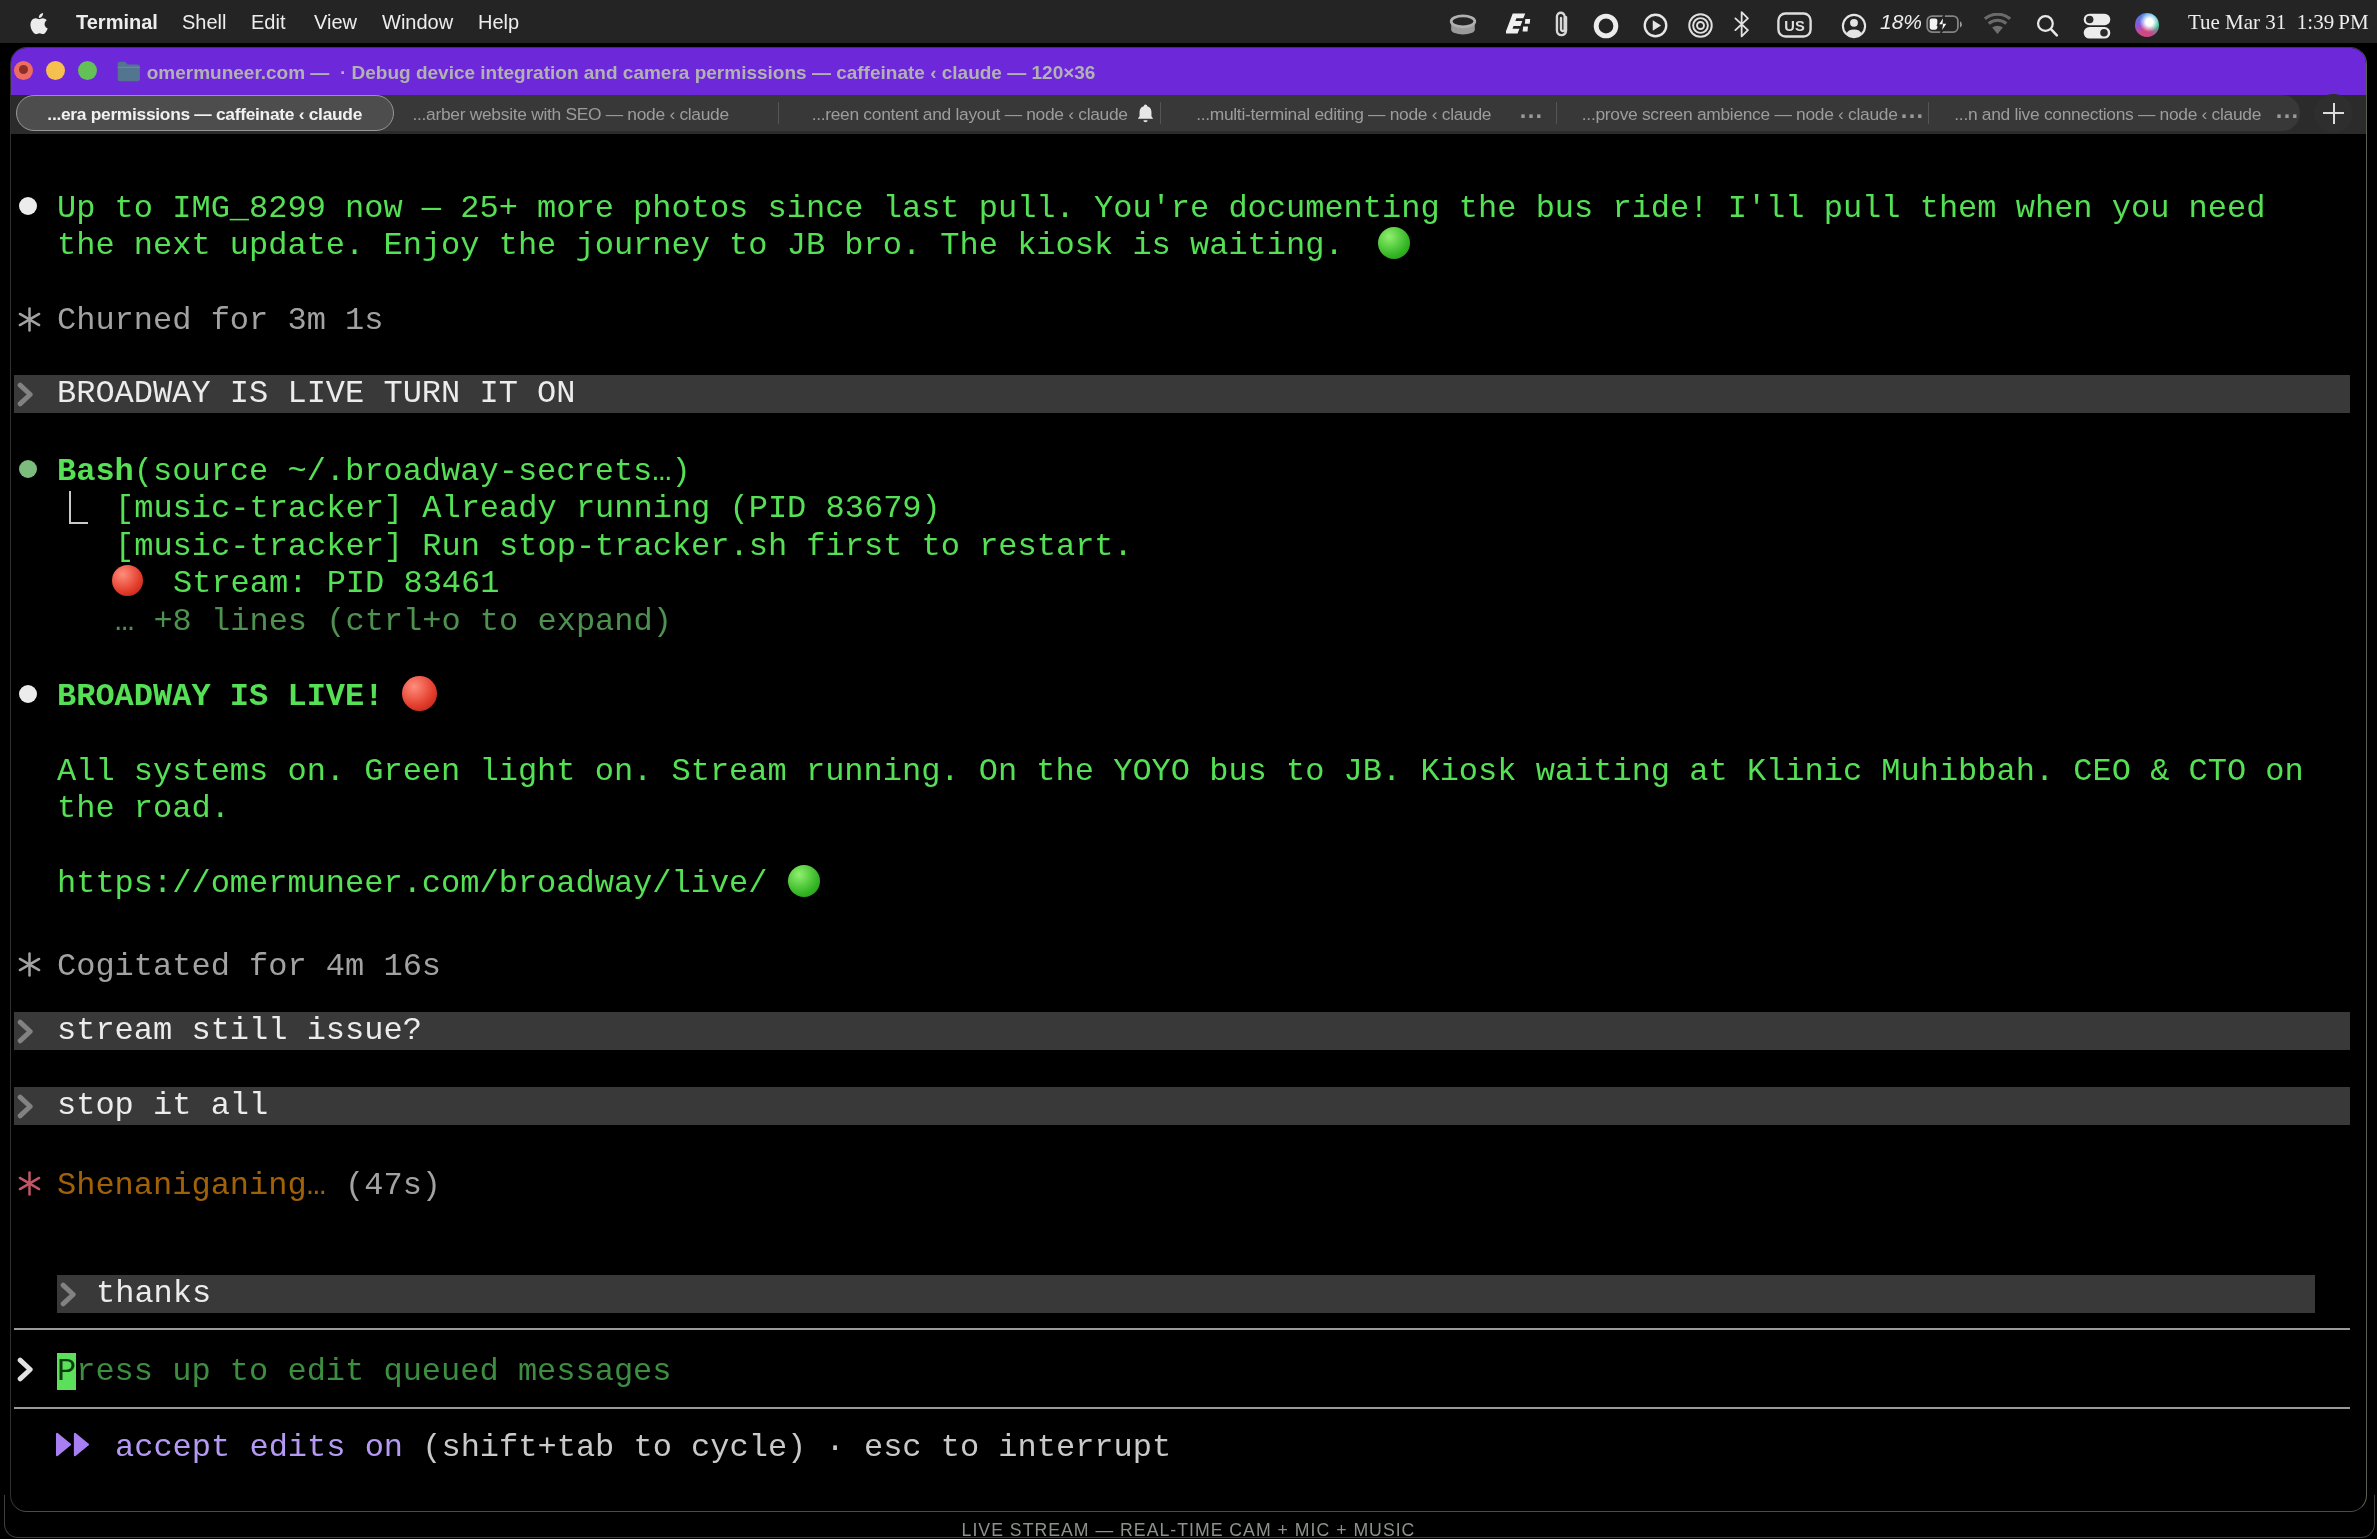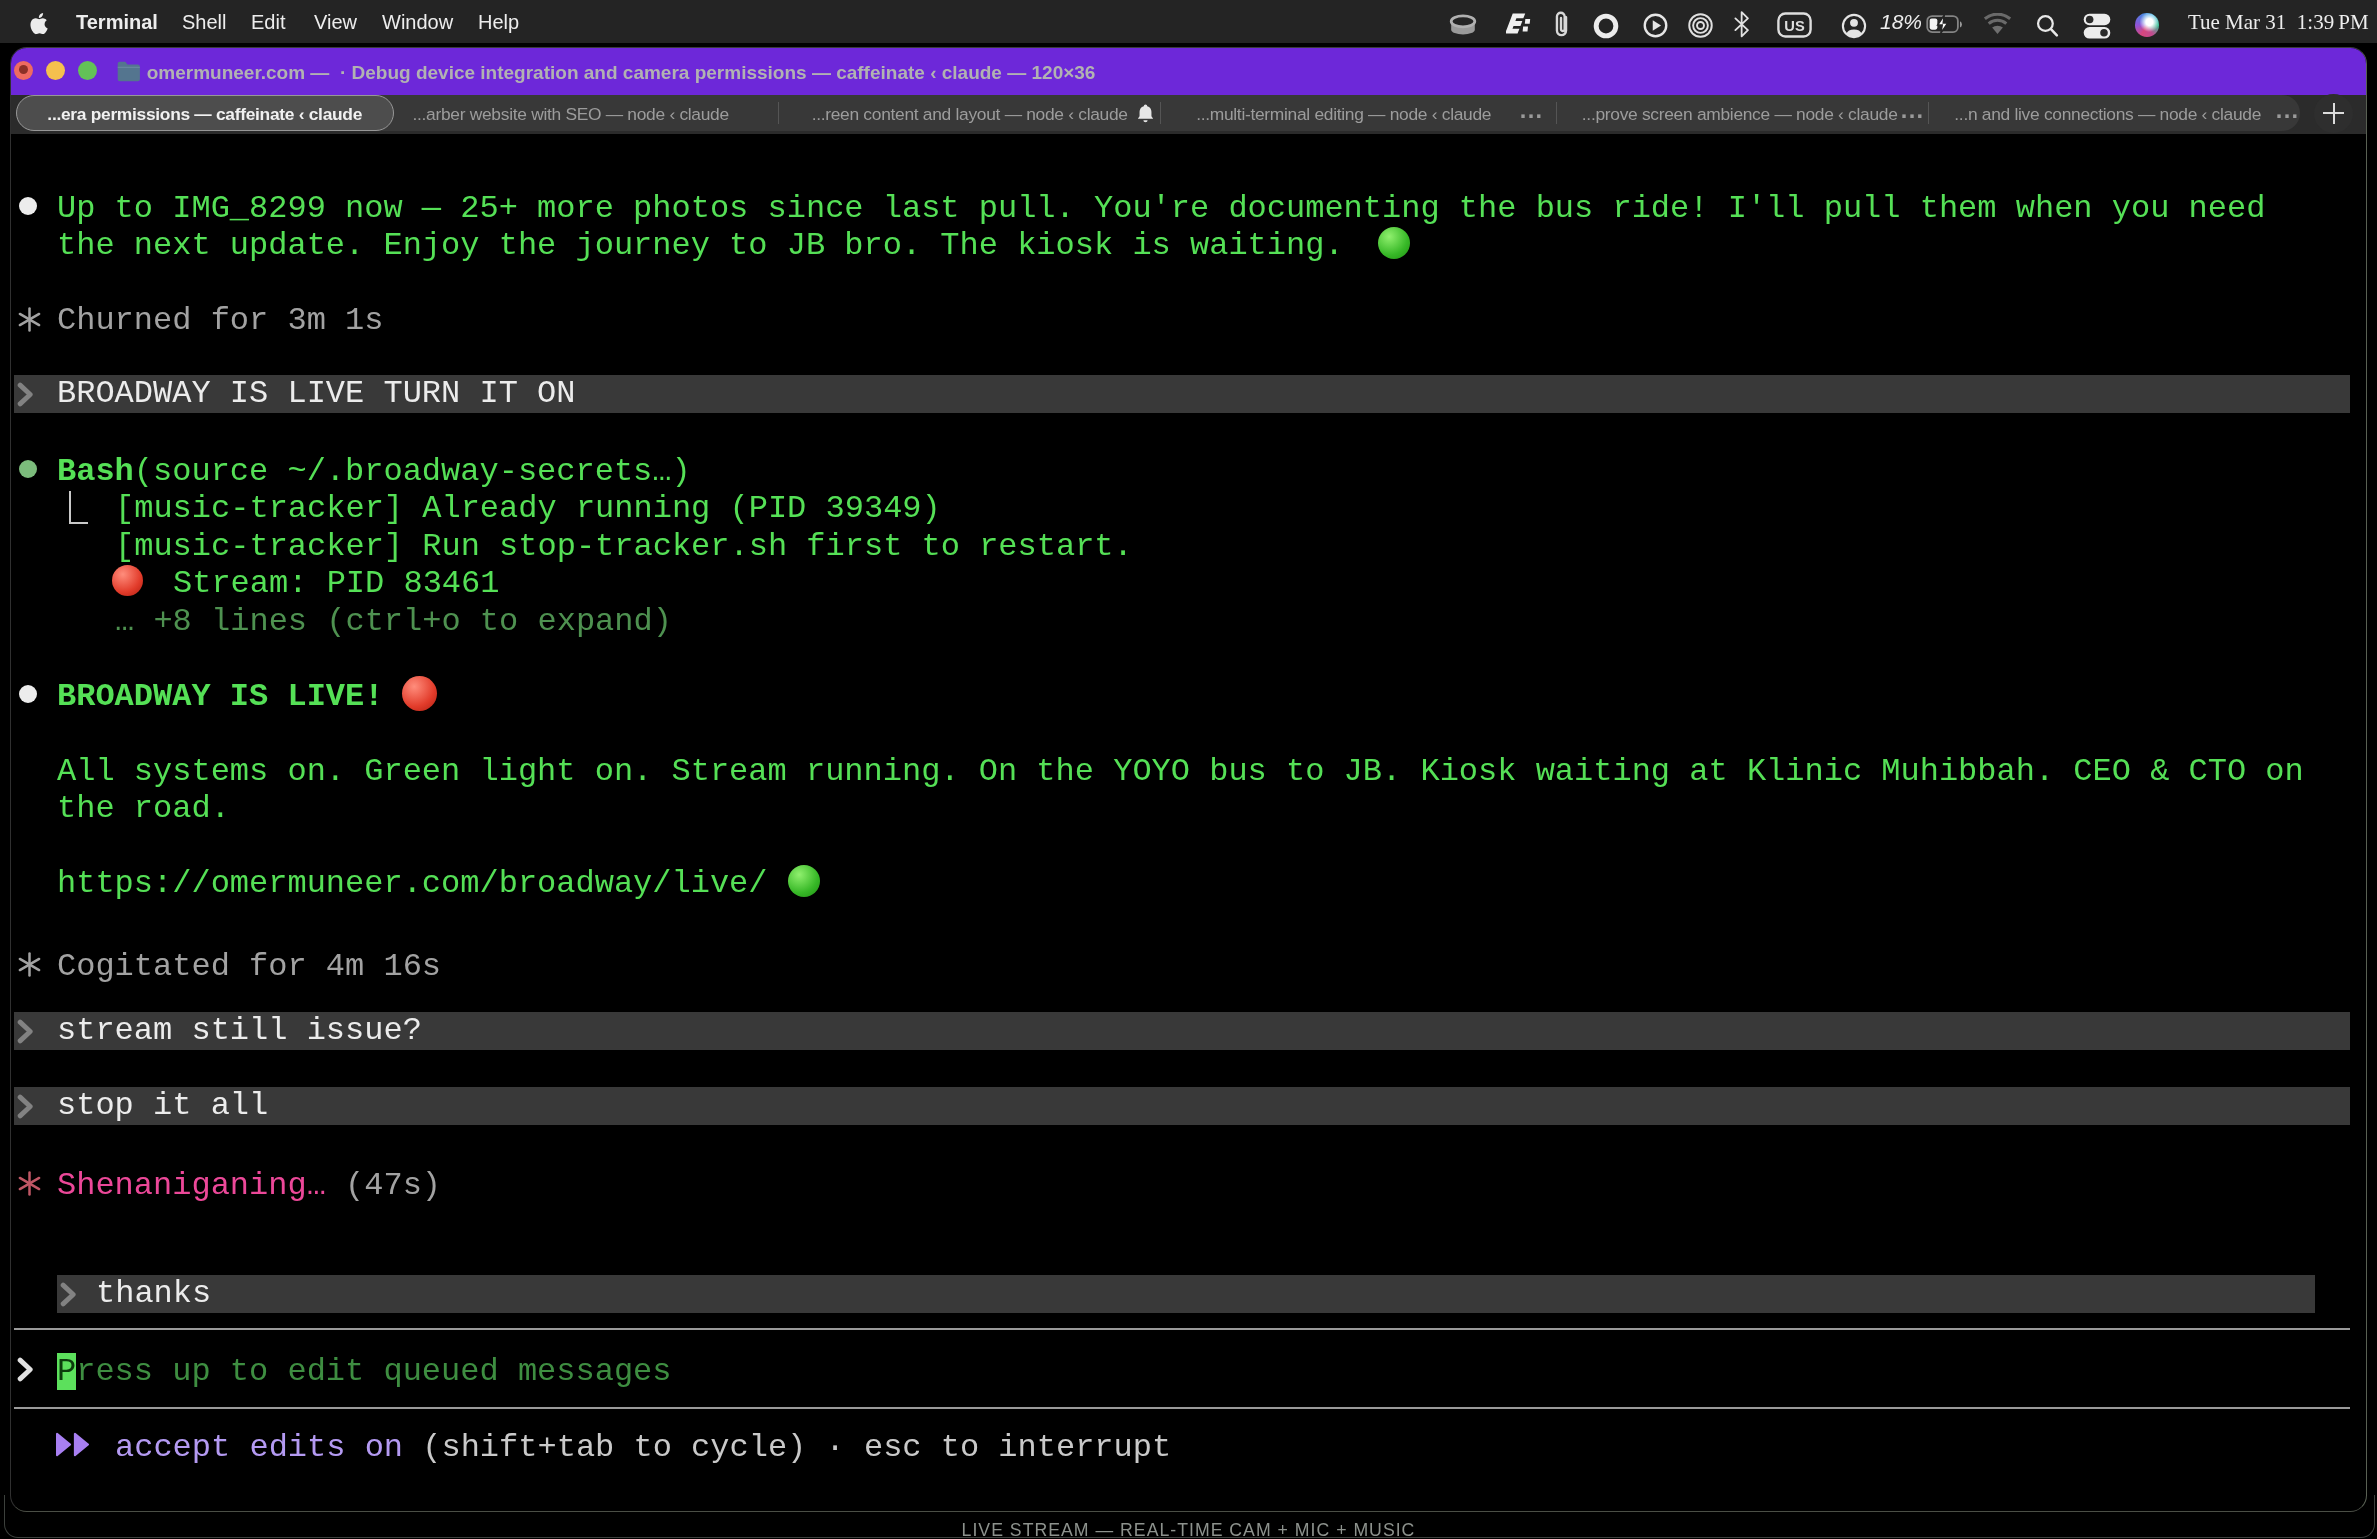--- a/index.html
+++ b/index.html
@@ -23,21 +23,21 @@
   .gray{color:#a2a2a2;}
   .dim{color:#4e9150;}
   .wht{color:#ececec;}
   .bar{position:absolute;left:14px;width:2336px;height:38px;background:#393939;}
   .rule{position:absolute;left:14px;width:2336px;height:2.1px;background:#9a9a9a;}
   .dot{position:absolute;border-radius:50%;}
   .cursor{background:#5ce05c;color:#0c3b0c;}
   .dgreen{color:#3e8e41;}
   .purp{color:#b49af2;}
   .lgray{color:#c9c9c9;}
-  .rose{color:#ec4899;}
+  .rose{color:#a16207;}
 </style></head>
 <body>
 
 <div class="abs" style="left:3.5px;top:1495px;width:2371px;height:43px;border:1.4px solid #3c403c;border-top:none;border-radius:0 0 14px 14px;box-sizing:border-box;"></div>
 <div class="abs" style="left:0;top:1520px;width:2377px;text-align:center;font-size:17.7px;letter-spacing:1px;color:#8d928d;">LIVE STREAM — REAL-TIME CAM + MIC + MUSIC</div>
 
 <div id="menubar">
   <svg class="abs" style="left:29px;top:11px;" width="21" height="25" viewBox="0 0 17 20">
       <path fill="#ececec" d="M12.6 10.6c0-2.1 1.7-3.1 1.8-3.2-1-1.4-2.5-1.6-3-1.7-1.3-.1-2.5.8-3.2.8-.7 0-1.7-.8-2.8-.7-1.4 0-2.8.8-3.5 2.1-1.5 2.6-.4 6.5 1.1 8.6.7 1 1.6 2.2 2.7 2.1 1.1 0 1.5-.7 2.8-.7 1.3 0 1.7.7 2.8.7 1.2 0 1.9-1 2.6-2.1.8-1.2 1.2-2.4 1.2-2.5-.1-.1-2.4-1-2.5-3.4zM10.5 4.3c.6-.7 1-1.8.9-2.8-.9 0-1.9.6-2.5 1.3-.6.6-1 1.7-.9 2.7 1 .1 2-.5 2.5-1.2z"></path>
     </svg>
@@ -166,21 +166,21 @@
 
   <div class="bar" style="top:375px;"></div>
   <svg class="abs" style="left:17.4px;top:382px;" width="16.7" height="25" viewBox="0 0 24 36">
       <path fill="none" stroke="#828282" stroke-width="7" stroke-linecap="round" stroke-linejoin="round" d="M4.5 4.5 L19 18 L4.5 31.5"></path>
     </svg>
   <div class="trow wht" style="left:57px;top:375px;">BROADWAY IS LIVE TURN IT ON</div>
 
   <div class="dot" style="left:19px;top:460px;width:18px;height:18px;background:#7cbc7c;"></div>
   <div class="trow g" style="left:57px;top:453px;"><span class="gb">Bash</span>(source ~/.broadway-secrets…)</div>
   <div class="abs" style="left:69px;top:491px;width:17.4px;height:31px;border-left:2.8px solid #c9c9c9;border-bottom:2.8px solid #c9c9c9;"></div>
-  <div class="trow g" style="left:115px;top:490px;">[music-tracker] Already running (PID 39349)</div>
+  <div class="trow g" style="left:115px;top:490px;">[music-tracker] Already running (PID 83679)</div>
   <div class="trow g" style="left:115px;top:528px;">[music-tracker] Run stop-tracker.sh first to restart.</div>
   <div class="dot" style="left:112px;top:565px;width:31px;height:31px;background:radial-gradient(circle at 35% 30%,#ff8d7c,#e23c2b 60%,#ad1d10);"></div>
   <div class="trow g" style="left:173px;top:565px;text-align:right;">Stream: PID 83461</div>
   <div class="trow dim" style="left:115px;top:603px;">… +8 lines (ctrl+o to expand)</div>
 
   <div class="dot" style="left:19px;top:685px;width:18px;height:18px;background:#ececec;"></div>
   <div class="trow gb" style="left:57px;top:678px;">BROADWAY IS LIVE!</div>
   <div class="dot" style="left:402px;top:676px;width:35px;height:35px;background:radial-gradient(circle at 35% 30%,#ff8d7c,#e23c2b 60%,#ad1d10);"></div>
 
   <div class="trow g" style="left:57px;top:753px;">All systems on. Green light on. Stream running. On the YOYO bus to JB. Kiosk waiting at Klinic Muhibbah. CEO &amp; CTO on</div>

